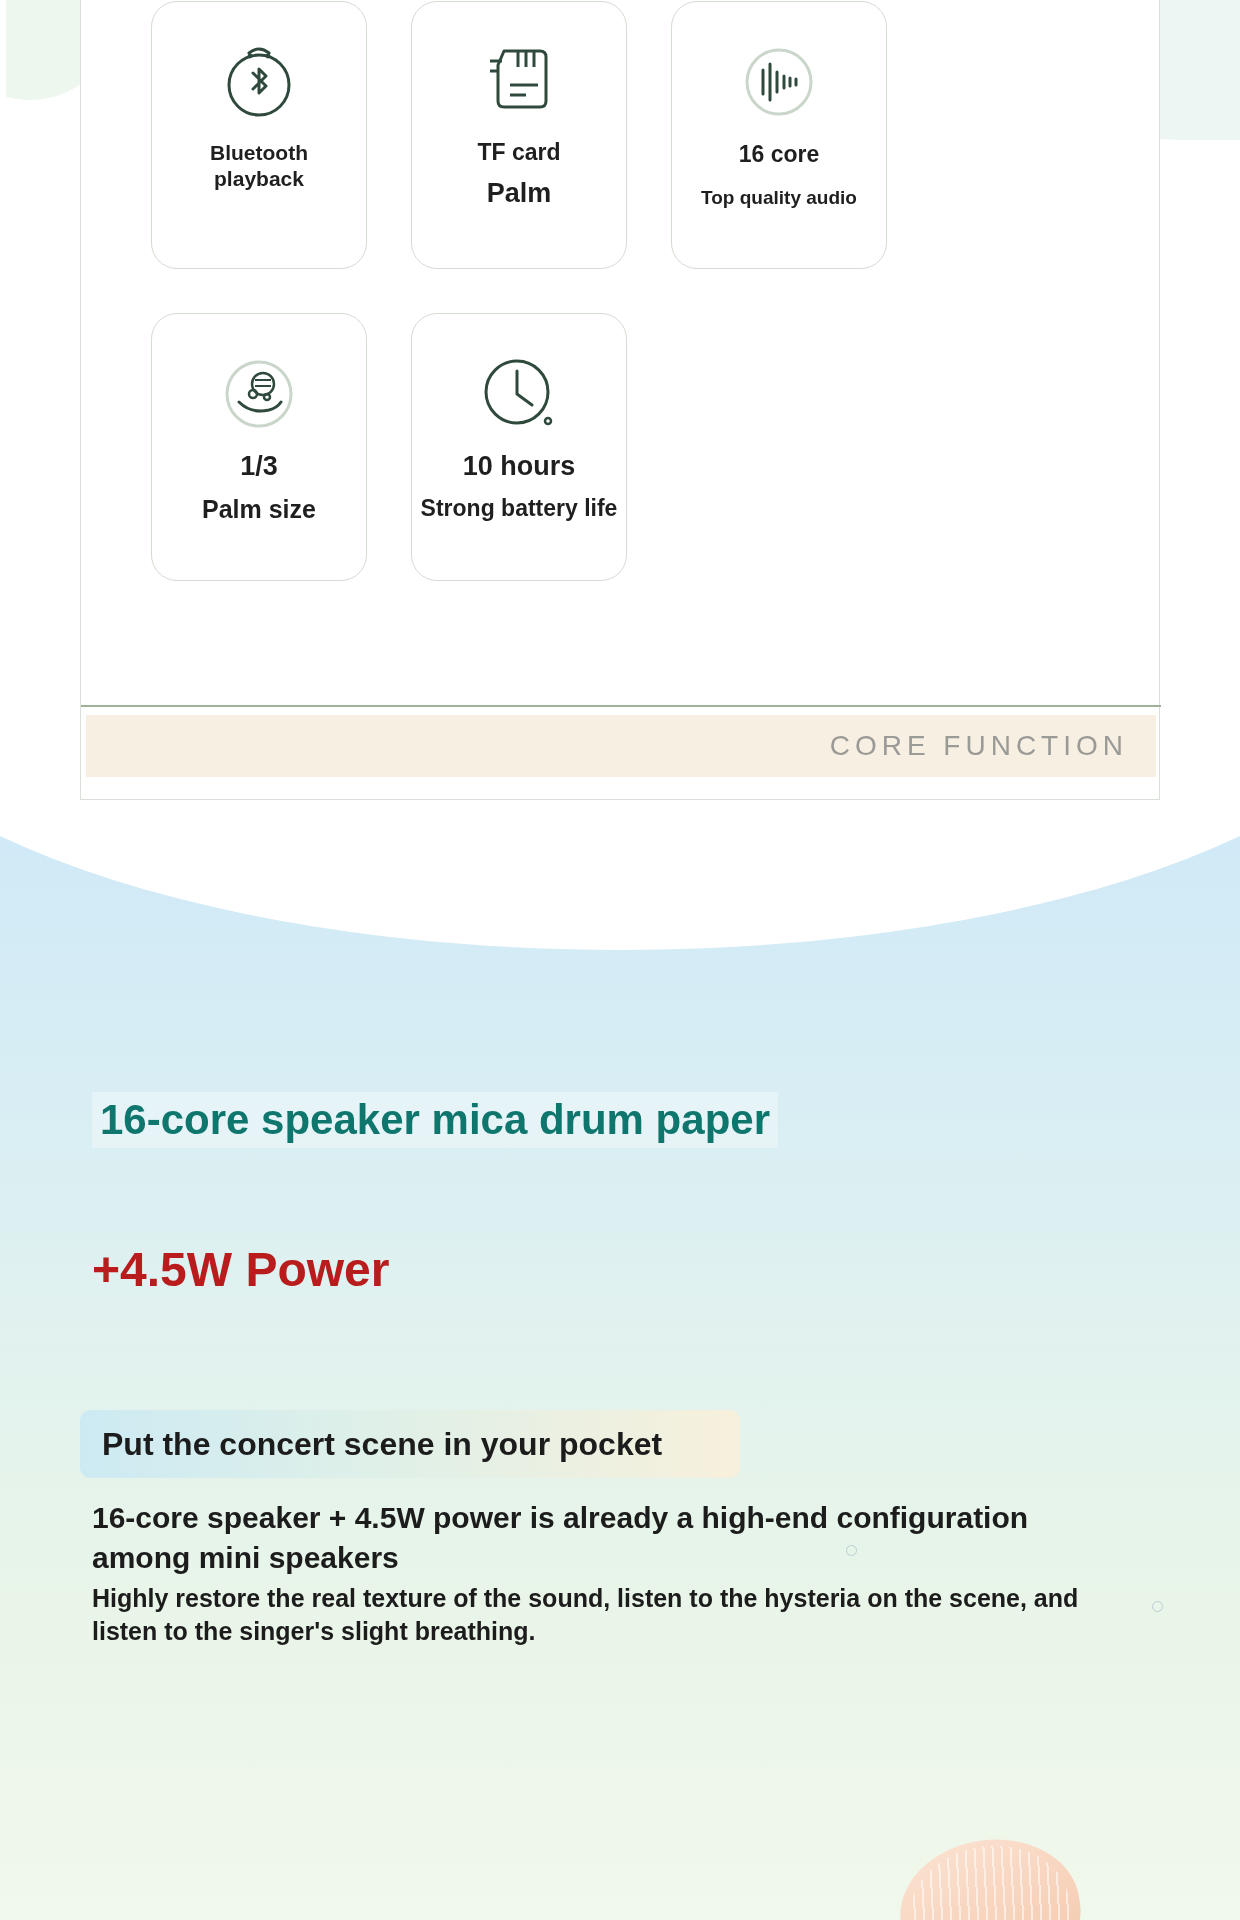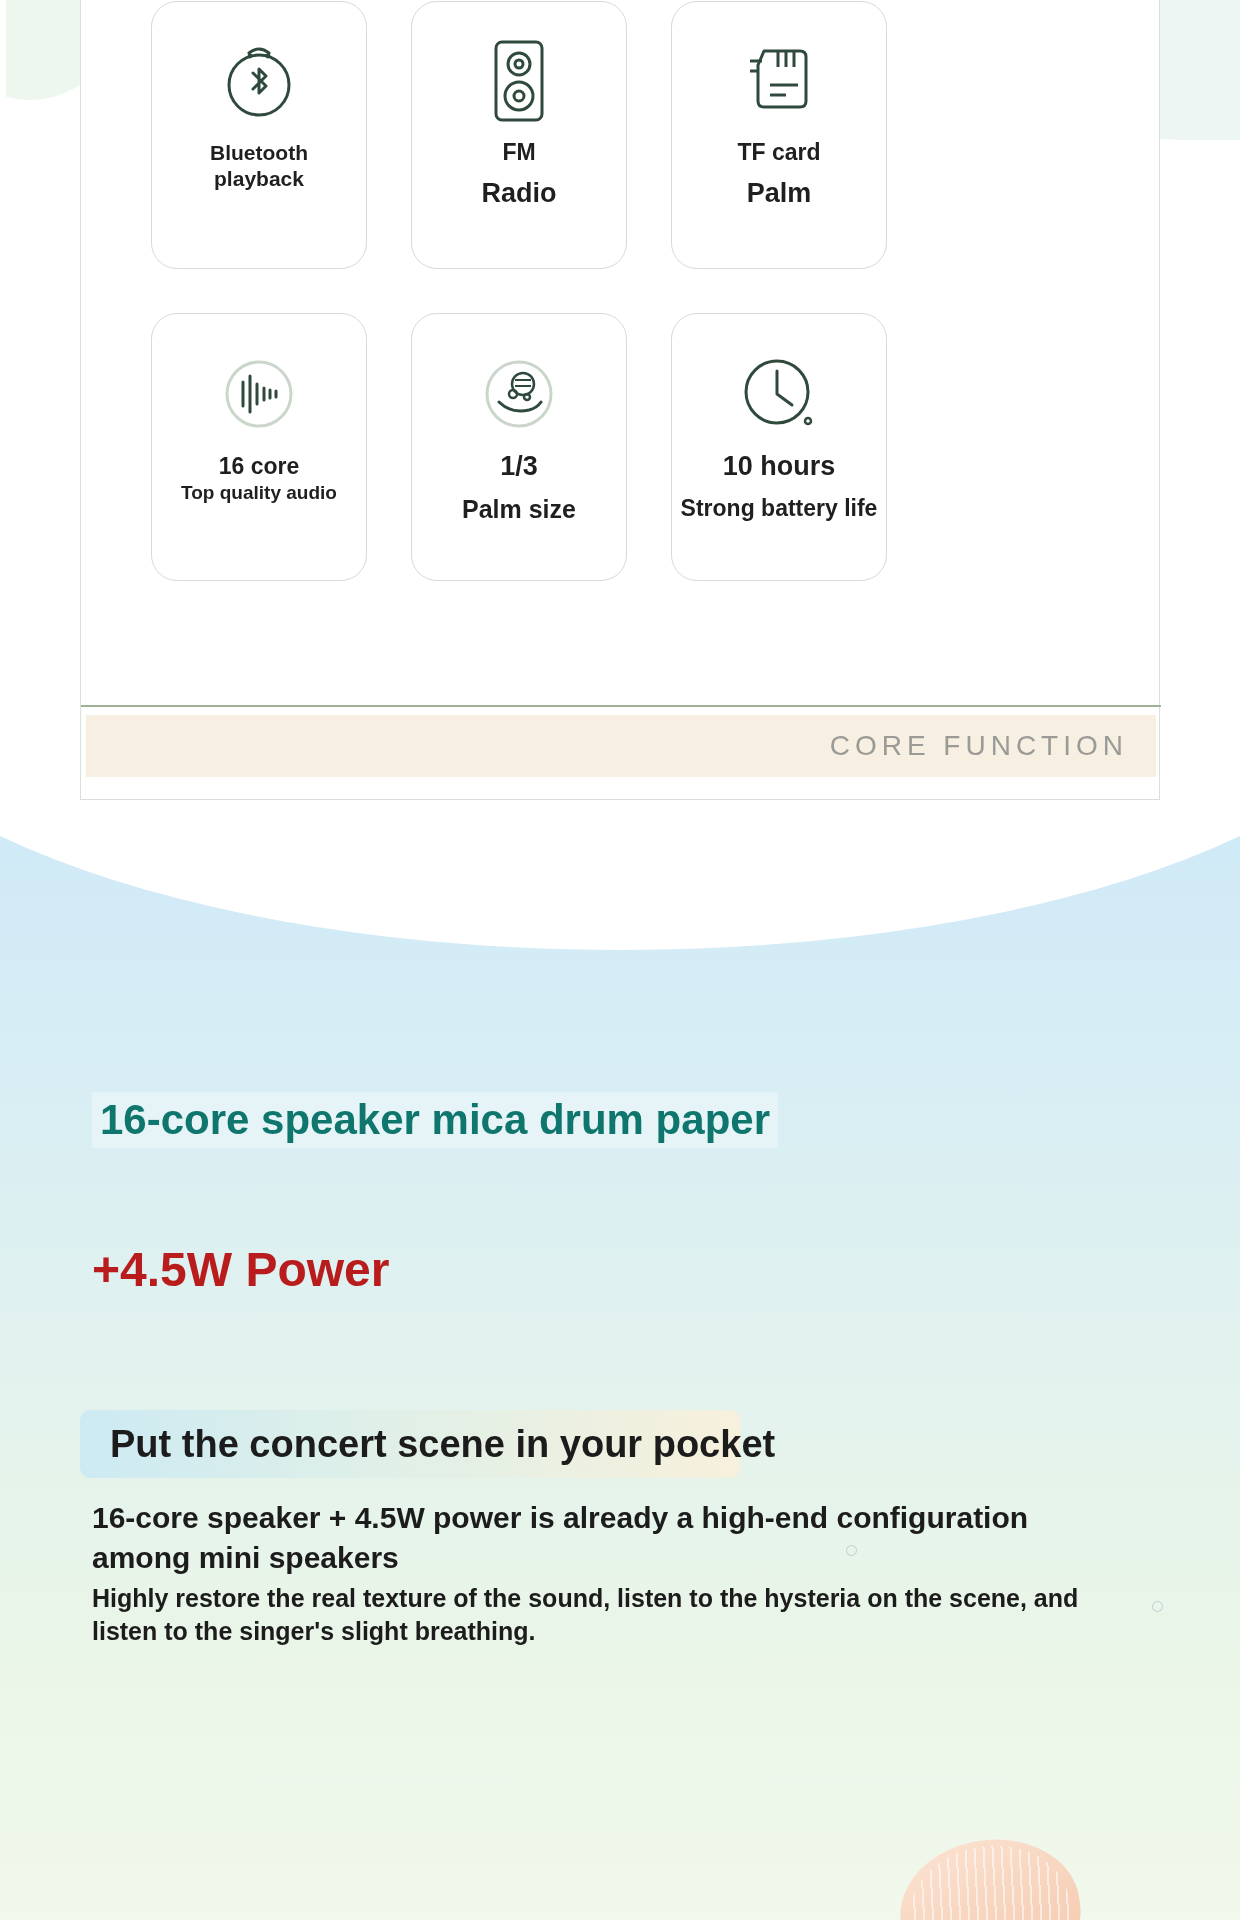--- a/index.html
+++ b/index.html
@@ -95,21 +95,21 @@
     text-align: center;
     line-height: 1.25;
   }
   .f-bt .line1 { font-size: 21px; margin-top: 4px; }
   .f-bt .line2 { font-size: 21px; }
   .f-fm .line1 { font-size: 23px; margin-top: 2px; }
   .f-fm .line2 { font-size: 27px; margin-top: 10px; }
   .f-tf .line1 { font-size: 23px; margin-top: 2px; }
   .f-tf .line2 { font-size: 27px; margin-top: 10px; }
   .f-core .line1 { font-size: 23px; margin-top: 4px; }
-  .f-core .line2 { font-size: 19px; margin-top: 0; }
+  .f-core .line2 { font-size: 19px; margin-top: 17px; }
   .f-palm .line1 { font-size: 27px; margin-top: 2px; }
   .f-palm .line2 { font-size: 25px; margin-top: 10px; }
   .f-batt .line1 { font-size: 27px; margin-top: 2px; }
   .f-batt .line2 { font-size: 23px; margin-top: 10px; }
 
   .card-divider {
     position: absolute;
     left: 0;
     top: 744px;
     width: 1080px;
@@ -180,24 +180,24 @@
     left: 80px;
     top: 1410px;
     width: 660px;
     height: 68px;
     border-radius: 10px;
     background: linear-gradient(90deg, #cdeaf3 0%, #dff0e8 45%, #f7f0dc 100%);
     display: flex;
     align-items: center;
   }
   .pill span {
-    font-size: 38px;
+    font-size: 32px;
     font-weight: bold;
     color: #1c1c1c;
-    padding-left: 30px;
+    padding-left: 22px;
     white-space: nowrap;
   }
   .body-copy {
     position: absolute;
     left: 92px;
     top: 1498px;
     width: 1020px;
     color: #1c1c1c;
     font-weight: bold;
   }
@@ -260,33 +260,20 @@
             <path d="M37 34 L50 47 L43 54 L43 30 L50 37 L37 50" fill="none" stroke="#2f4a3d" stroke-width="3" stroke-linejoin="round" stroke-linecap="round"></path>
             <path d="M33 14 Q43 6 53 14" fill="none" stroke="#2f4a3d" stroke-width="3" stroke-linecap="round"></path>
             <circle cx="34" cy="17" r="2.4" fill="#2f4a3d"></circle>
             <circle cx="52" cy="17" r="2.4" fill="#2f4a3d"></circle>
           </svg>
         </div>
         <div class="line1">Bluetooth</div>
         <div class="line2">playback</div>
       </div>
 
-      <div class="feature f-fm">
-        <div class="icon-wrap">
-          <svg width="74" height="92" viewBox="0 0 74 92">
-            <rect x="14" y="6" width="46" height="78" rx="6" fill="none" stroke="#2f4a3d" stroke-width="3"></rect>
-            <circle cx="37" cy="28" r="11" fill="none" stroke="#2f4a3d" stroke-width="3"></circle>
-            <circle cx="37" cy="28" r="4" fill="none" stroke="#2f4a3d" stroke-width="3"></circle>
-            <circle cx="37" cy="60" r="14" fill="none" stroke="#2f4a3d" stroke-width="3"></circle>
-            <circle cx="37" cy="60" r="5" fill="none" stroke="#2f4a3d" stroke-width="3"></circle>
-          </svg>
-        </div>
-        <div class="line1">FM</div>
-        <div class="line2">Radio</div>
-      </div>
 
       <div class="feature f-tf">
         <div class="icon-wrap">
           <svg width="86" height="86" viewBox="0 0 86 86">
             <path d="M28 12 L64 12 Q70 12 70 18 L70 62 Q70 68 64 68 L28 68 Q22 68 22 62 L22 26 Z" fill="none" stroke="#2f4a3d" stroke-width="3" stroke-linejoin="round"></path>
             <path d="M42 12 L42 28" fill="none" stroke="#2f4a3d" stroke-width="3"></path>
             <path d="M50 12 L50 28" fill="none" stroke="#2f4a3d" stroke-width="3"></path>
             <path d="M58 12 L58 28" fill="none" stroke="#2f4a3d" stroke-width="3"></path>
             <path d="M34 46 L62 46" fill="none" stroke="#2f4a3d" stroke-width="3"></path>
             <path d="M34 56 L50 56" fill="none" stroke="#2f4a3d" stroke-width="3"></path>

